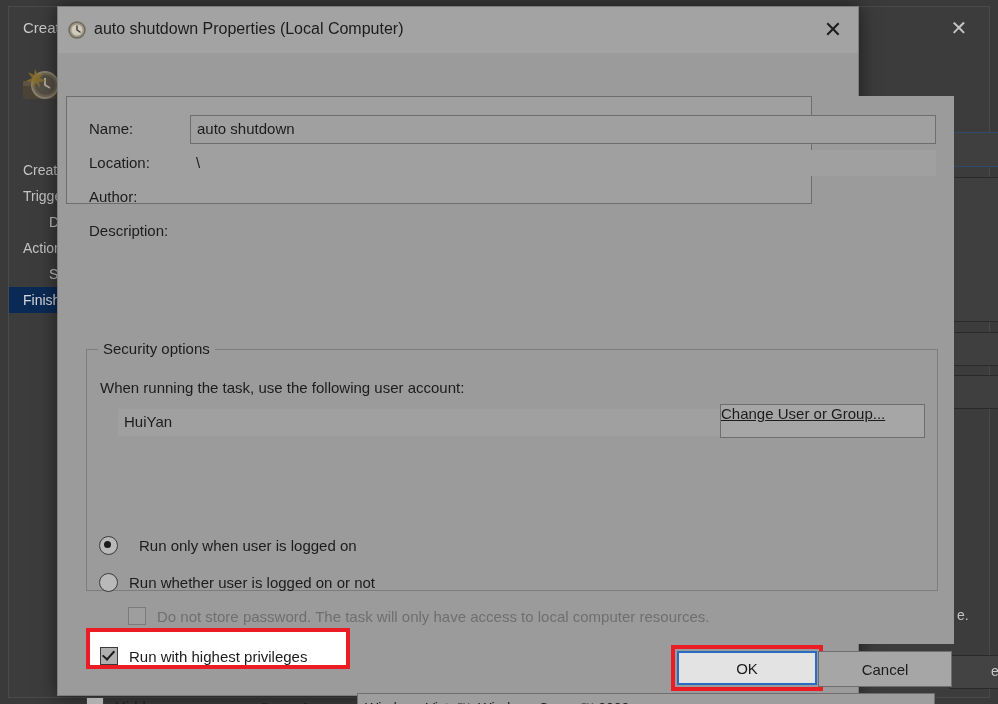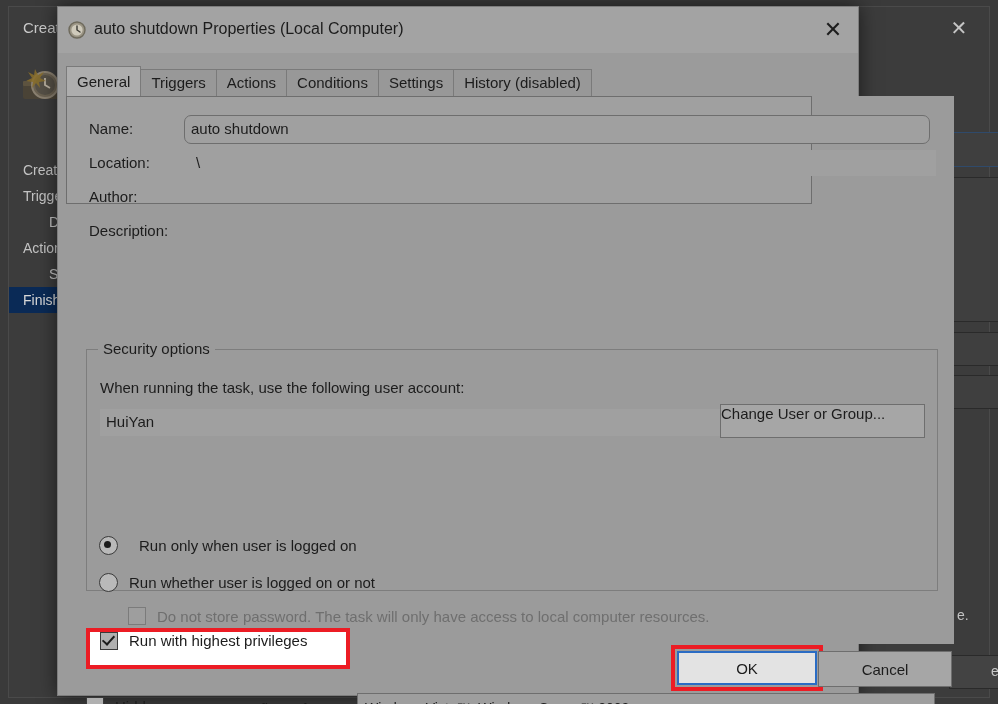--- a/index.html
+++ b/index.html
@@ -226,21 +226,21 @@
   .field.bordered {
     border: 1px solid #6e6e6e;
     background: #a0a0a0;
   }
   .field.plain {
     border: none;
     background: #a0a0a0;
   }
 
   #lbl-name     { left: 23px;  top: 24px; }
-  #fld-name     { left: 118px; top: 19px; width: 746px; height: 29px; border-radius: 7px; }
+  #fld-name     { left: 124px; top: 19px; width: 746px; height: 29px; }
   #lbl-location { left: 23px;  top: 58px; }
   #fld-location { left: 124px; top: 54px; width: 746px; height: 26px; }
   #lbl-author   { left: 23px;  top: 92px; }
   #fld-author   { left: 124px; top: 92px; }
   #lbl-desc     { left: 23px;  top: 126px; }
   #fld-desc     { left: 124px; top: 123px; width: 746px; height: 108px;
                   border: 1px solid #6e6e6e; background: #a0a0a0; box-sizing: border-box; }
 
   
   #grp-security {
@@ -260,37 +260,38 @@
     padding: 0 5px;
     font-size: 15px;
     color: #1c1c1c;
     z-index: 2;
   }
   #lbl-account {
     left: 34px;
     top: 283px;
   }
   #fld-account {
-    left: 34px;
+    left: 52px;
     top: 313px;
     width: 620px;
     height: 27px;
   }
   #btn-change-user {
     position: absolute;
     left: 654px;
     top: 308px;
     width: 205px;
     height: 34px;
     background: #a6a6a6;
     border: 1px solid #6e6e6e;
     box-sizing: border-box;
     font-size: 15px;
     color: #1c1c1c;
     cursor: default;
+    text-decoration: underline;
   }
 
   .optrow {
     position: absolute;
     display: flex;
     align-items: center;
     font-size: 15px;
     color: #1c1c1c;
     white-space: nowrap;
     cursor: default;
@@ -347,21 +348,21 @@
     top: 532px;
     width: 264px;
     height: 41px;
     border: 4px solid #ec1c24;
     background: #ffffff;
     box-sizing: border-box;
   }
   #opt-privileges {
     position: static;
     display: flex;
-    align-items: flex-start;
+    align-items: flex-end;
     height: 100%;
     padding-left: 10px;
   }
 
   
   #lbl-configure {
     left: 167px;
     top: 604px;
   }
   #select-configure {
@@ -471,28 +472,20 @@
   <div id="dlg-titlebar">
     <svg id="dlg-icon" viewBox="0 0 20 20">
       <circle cx="10" cy="10" r="8" fill="#9a9484" stroke="#6e6a5c" stroke-width="1.4"></circle>
       <circle cx="10" cy="10" r="5.6" fill="#cfcabb"></circle>
       <path d="M10 6 L10 10 L13 12" stroke="#3b3a33" stroke-width="1.4" fill="none" stroke-linecap="round"></path>
     </svg>
     <div id="dlg-title">auto shutdown Properties (Local Computer)</div>
     <div id="dlg-close">✕</div>
   </div>
 
-  <div id="tabstrip">
-    <div class="tab active">General</div>
-    <div class="tab">Triggers</div>
-    <div class="tab">Actions</div>
-    <div class="tab">Conditions</div>
-    <div class="tab">Settings</div>
-    <div class="tab">History (disabled)</div>
-  </div>
 
   <div id="tabpage">
 
     <div class="form-label" id="lbl-name">Name:</div>
     <div class="field bordered" id="fld-name">auto shutdown</div>
 
     <div class="form-label" id="lbl-location">Location:</div>
     <div class="field plain" id="fld-location">\</div>
 
     <div class="form-label" id="lbl-author">Author:</div>

